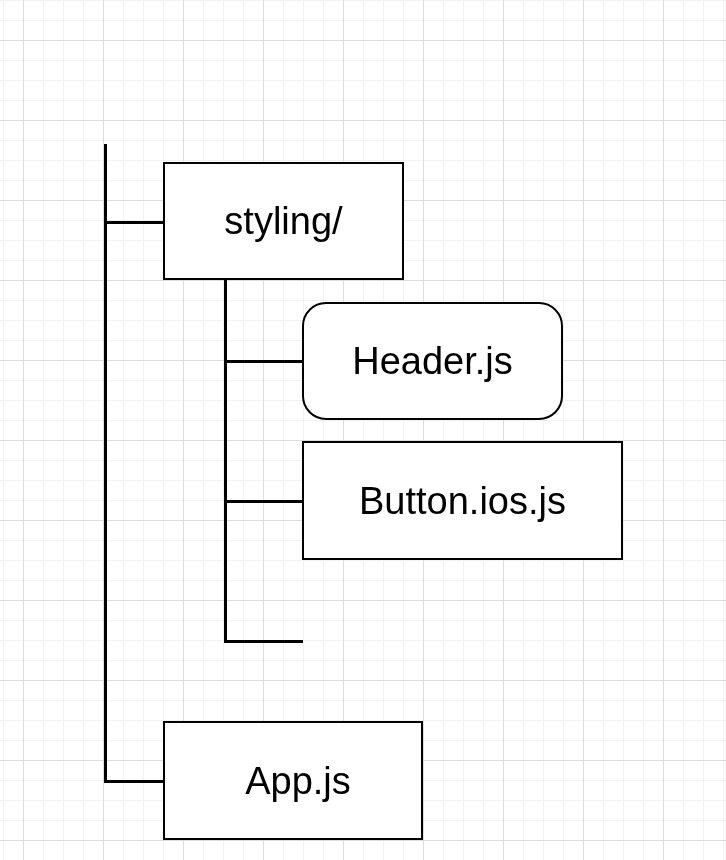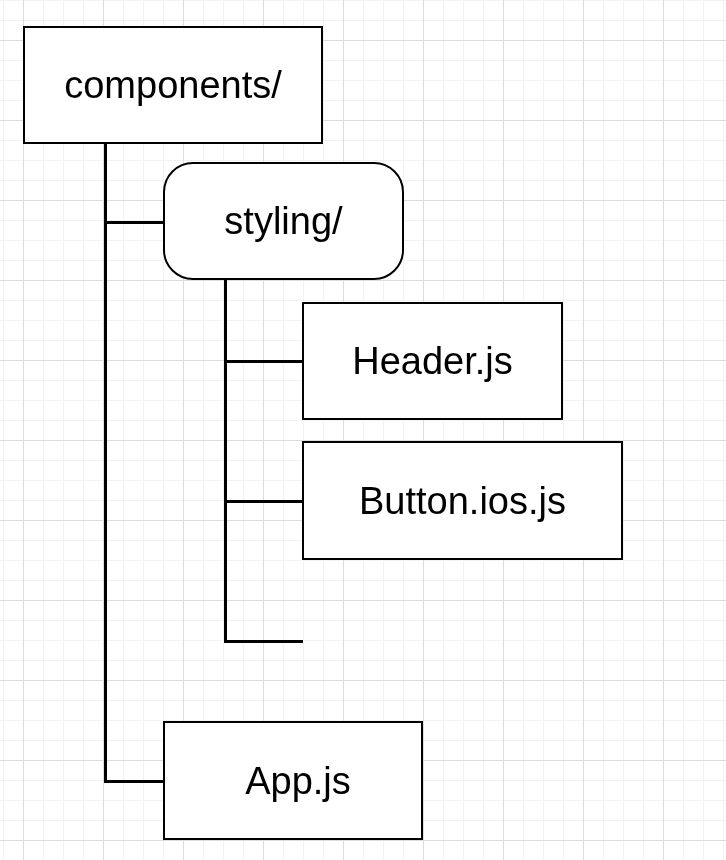--- a/index.html
+++ b/index.html
@@ -65,29 +65,26 @@
   <div class="grid-layer"></div>
 
   <div class="edge edge-v" style="left: 104px; top: 144px; height: 636px; background: rgb(0, 0, 0);"></div>
   <div class="edge edge-h" style="left: 104px; top: 221px; width: 60px; background: rgb(0, 0, 0);"></div>
   <div class="edge edge-h" style="left: 104px; top: 780px; width: 60px; background: rgb(0, 0, 0);"></div>
   <div class="edge edge-v" style="left: 224px; top: 280px; height: 363px; background: rgb(0, 0, 0);"></div>
   <div class="edge edge-h" style="left: 224px; top: 360px; width: 79px; background: rgb(0, 0, 0);"></div>
   <div class="edge edge-h" style="left: 224px; top: 500px; width: 79px; background: rgb(0, 0, 0);"></div>
   <div class="edge edge-h" style="left: 224px; top: 640px; width: 79px; background: rgb(0, 0, 0);"></div>
 
-  <div class="node" style="left: 23px; top: 26px; width: 300px; height: 118px; border-color: rgb(0, 0, 0); background: rgb(255, 255, 255);">
-    <span class="node-label">components/</span>
-  </div>
 
-  <div class="node" style="left: 163px; top: 162px; width: 241px; height: 118px; border-color: rgb(0, 0, 0); background: rgb(255, 255, 255); border-radius: 30px;">
+  <div class="node" style="left: 163px; top: 162px; width: 241px; height: 118px; border-color: rgb(0, 0, 0); background: rgb(255, 255, 255);">
     <span class="node-label">styling/</span>
   </div>
 
-  <div class="node" style="left: 302px; top: 302px; width: 261px; height: 118px; border-color: rgb(0, 0, 0); background: rgb(255, 255, 255);">
+  <div class="node" style="left: 302px; top: 302px; width: 261px; height: 118px; border-color: rgb(0, 0, 0); background: rgb(255, 255, 255); border-radius: 24px;">
     <span class="node-label">Header.js</span>
   </div>
 
   <div class="node" style="left: 302px; top: 441px; width: 321px; height: 119px; border-color: rgb(0, 0, 0); background: rgb(255, 255, 255); text-align: right;">
     <span class="node-label">Button.ios.js</span>
   </div>
 
 
   <div class="node" style="left: 163px; top: 721px; width: 260px; height: 119px; border-color: rgb(0, 0, 0); background: rgb(255, 255, 255); padding-left: 10px;">
     <span class="node-label">App.js</span>

